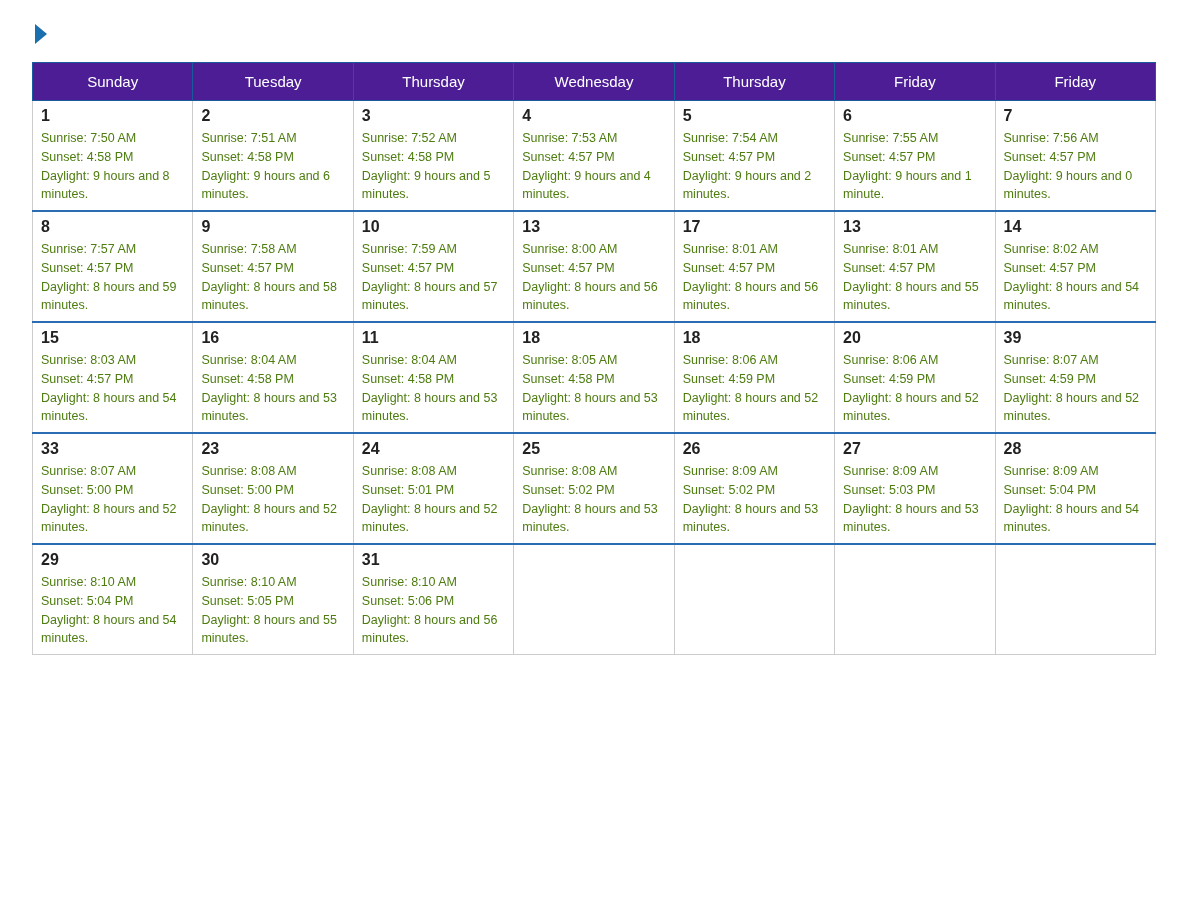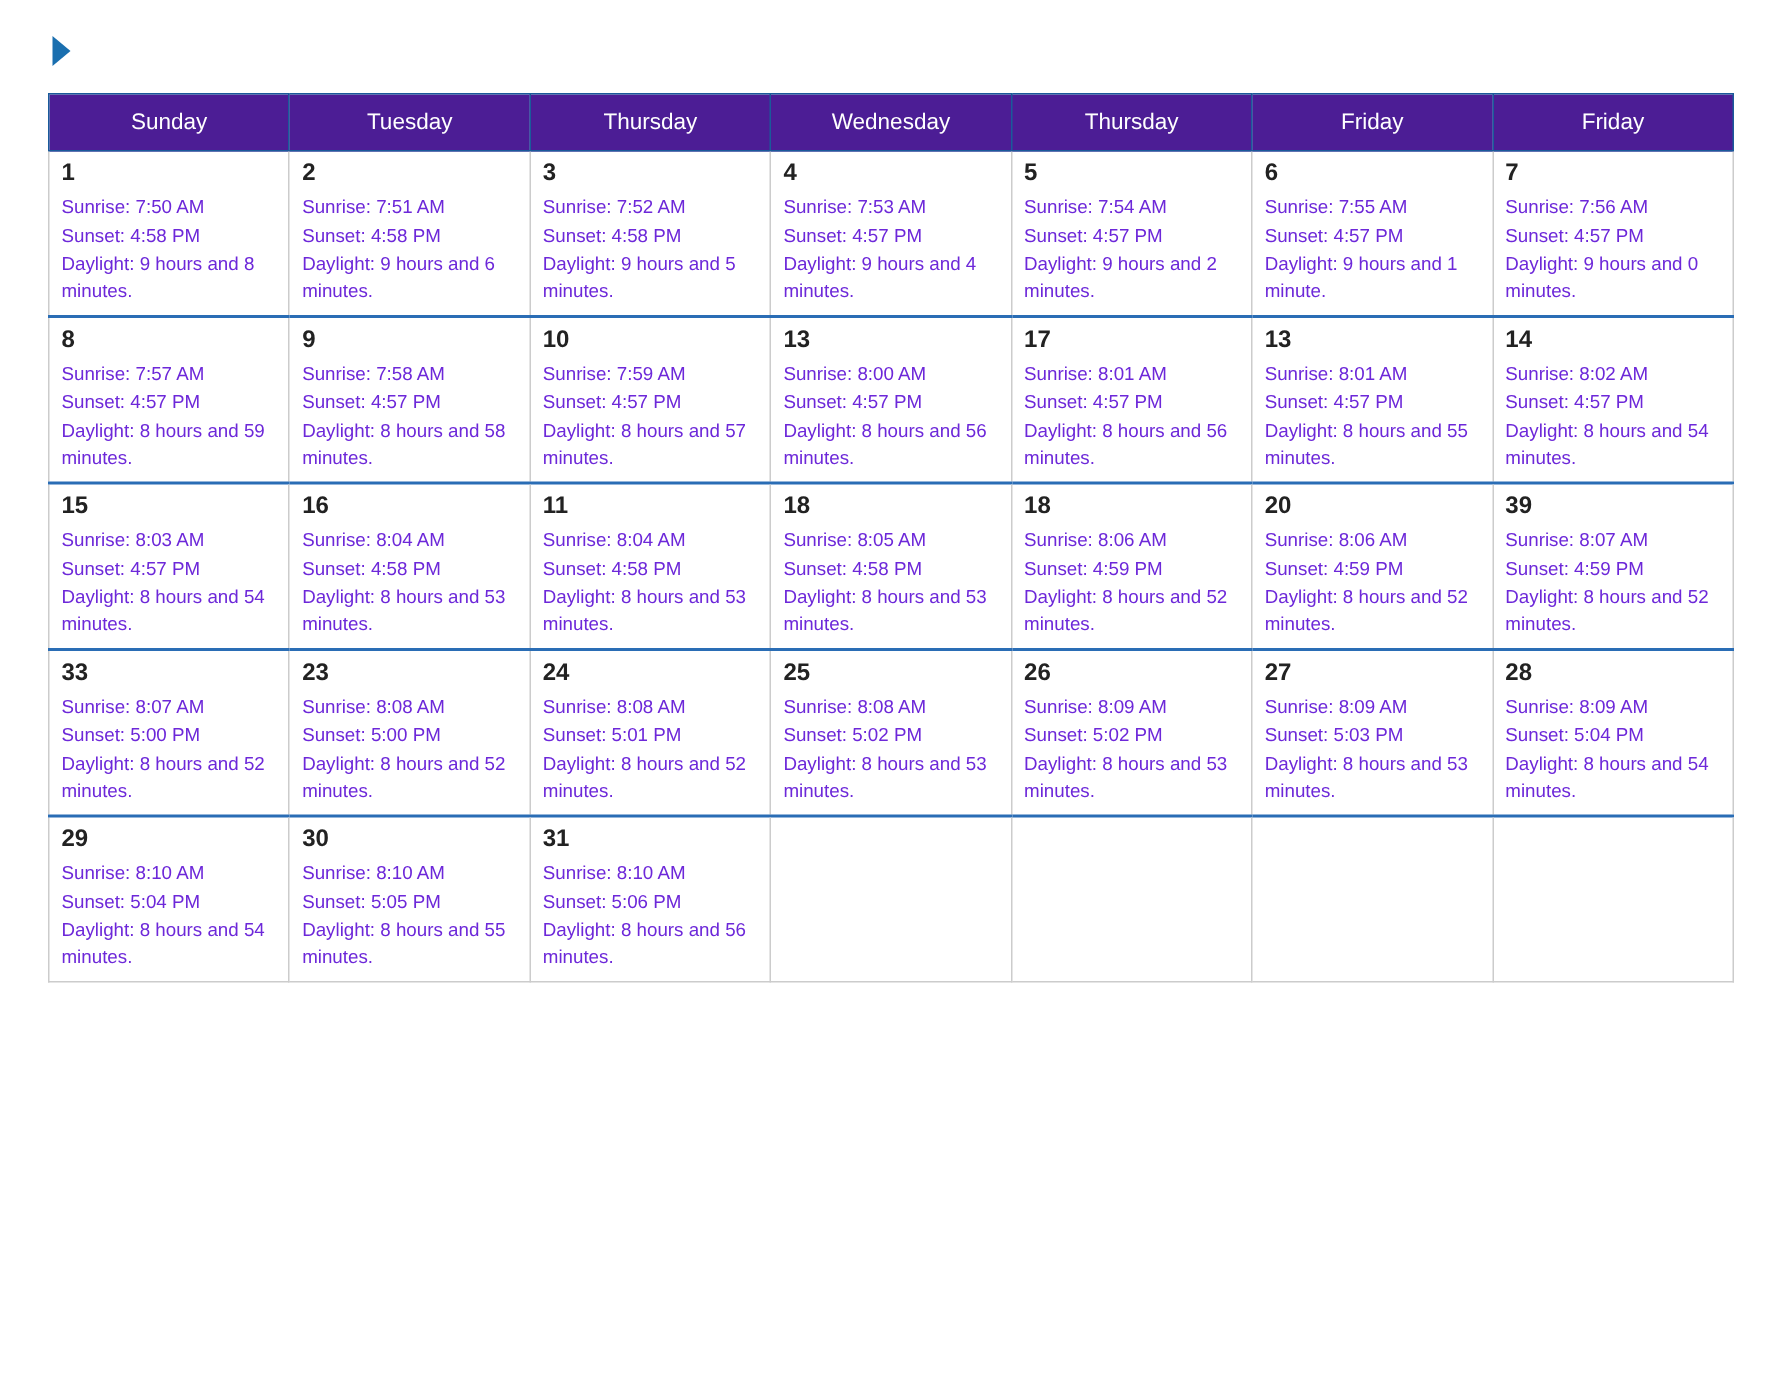--- a/index.html
+++ b/index.html
@@ -93,21 +93,21 @@
     }
     .day-number {
       font-size: 16px;
       font-weight: bold;
       color: #222;
       display: block;
       margin-bottom: 4px;
     }
     .day-info {
       font-size: 12.5px;
-      color: #6d28d9;
+      color: #4d7c0f;
       line-height: 1.5;
     }
     .row-separator td {
       border-top: 2px solid #2a6db5;
     }
   </style>
 </head>
 <body>
 
 <div class="header">

